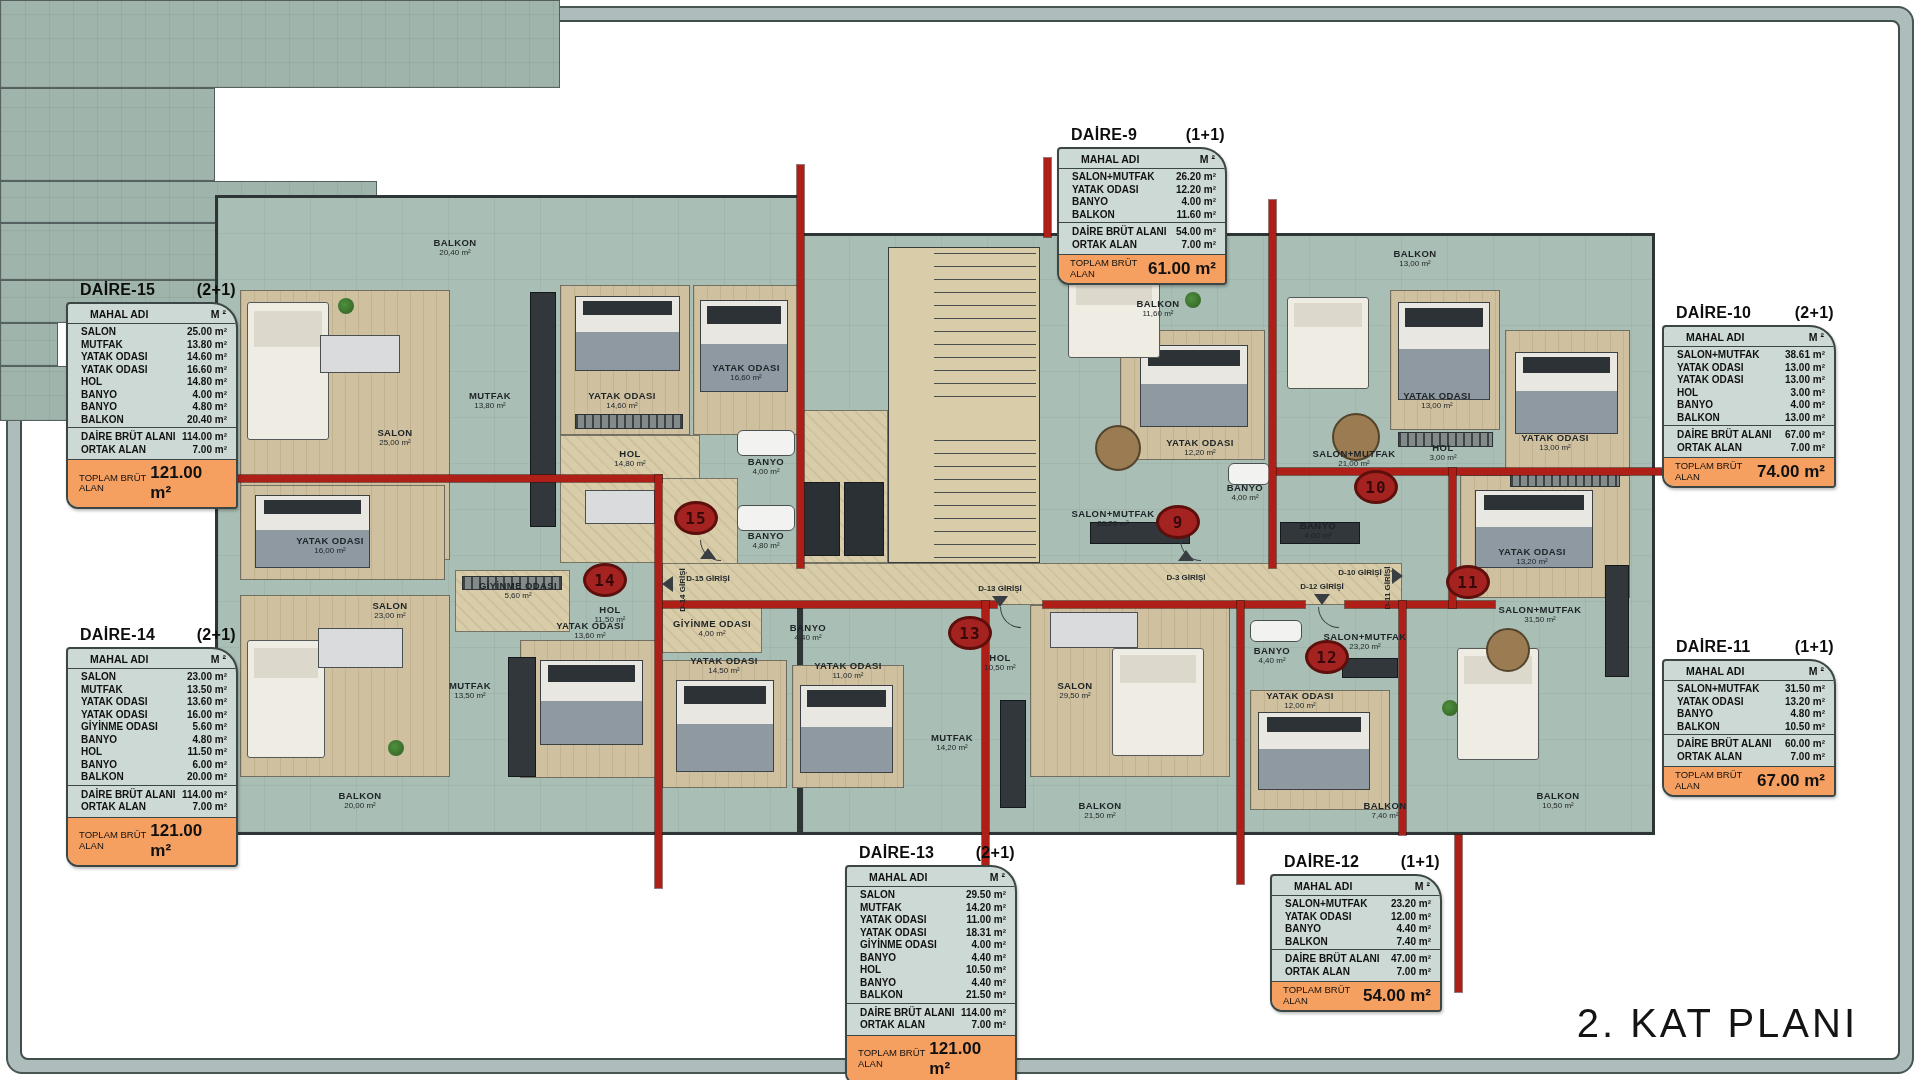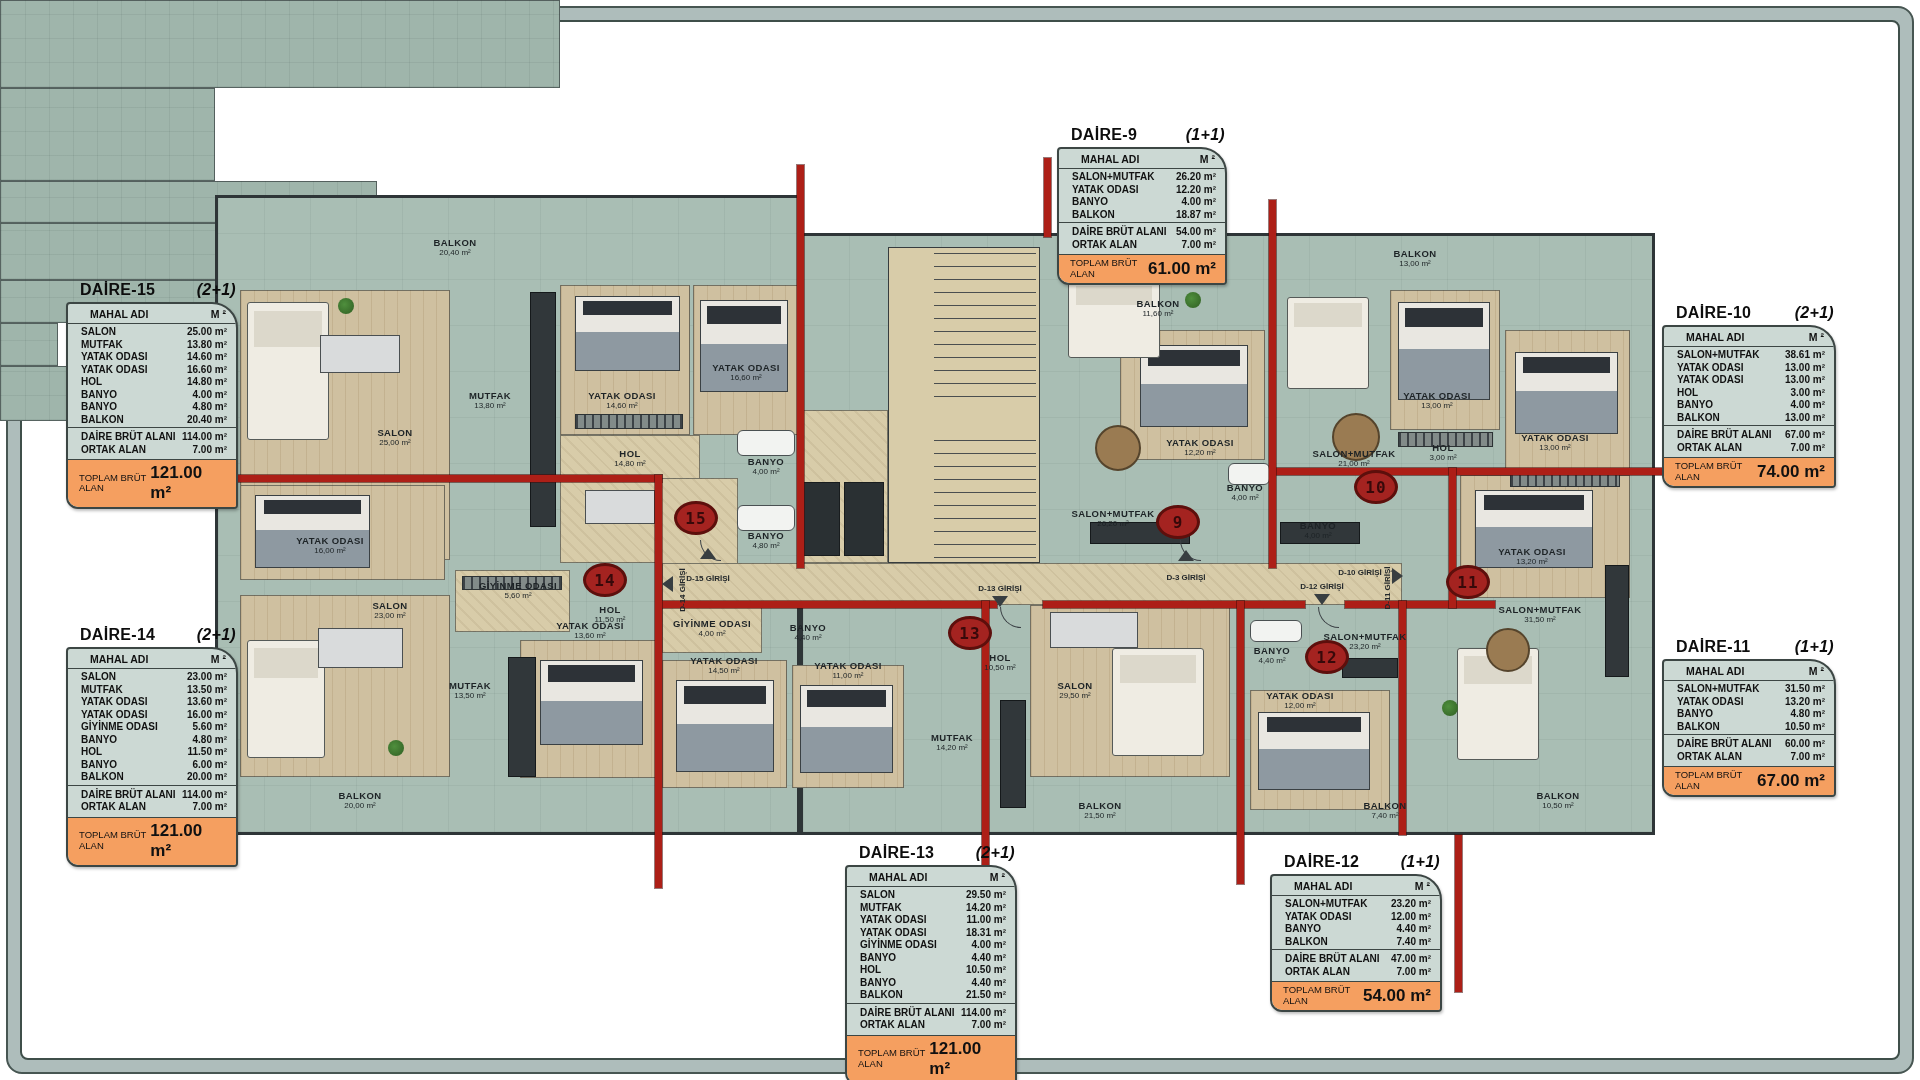--- a/index.html
+++ b/index.html
@@ -55,21 +55,21 @@
   .ent.vert{transform:translate(-50%,-50%) rotate(-90deg);}
   .tri{position:absolute;width:0;height:0;}
   .tri.up{border-left:8px solid transparent;border-right:8px solid transparent;border-bottom:11px solid #383e41;}
   .tri.down{border-left:8px solid transparent;border-right:8px solid transparent;border-top:11px solid #383e41;}
   .tri.left{border-top:8px solid transparent;border-bottom:8px solid transparent;border-right:11px solid #383e41;}
   .tri.right{border-top:8px solid transparent;border-bottom:8px solid transparent;border-left:11px solid #383e41;}
 
   
   .card{position:absolute;}
   .card-title{font-size:16px;font-weight:bold;color:#0d0d0d;padding:0 2px 3px 14px;letter-spacing:.3px;}
-  .card-title .ct-type{float:right;font-weight:bold;font-style:italic;}
+  .card-title .ct-type{float:right;font-weight:bold;}
   .card-box{background:#ccd9d4;border:2px solid #3c4644;border-radius:4px 26px 4px 12px;overflow:hidden;
       box-shadow:1px 2px 3px rgba(0,0,0,.25);}
   .thead{display:flex;justify-content:space-between;font-size:10.5px;font-weight:bold;
       padding:4px 10px 3px 22px;border-bottom:1.5px solid #3c4644;}
   .rows{padding:2px 0 1px 0;}
   .trow{display:flex;justify-content:space-between;font-size:10px;font-weight:bold;line-height:12.5px;
       padding:0 9px 0 13px;}
   .tsub{border-top:1.5px solid #3c4644;padding:3px 0;}
   .ttotal{display:flex;justify-content:space-between;align-items:center;background:#f59f60;
       border-top:1.5px solid #3c4644;padding:3px 9px 4px 11px;border-radius:0 0 0 10px;}
@@ -521,21 +521,21 @@
             <div class="trow">
               <span class="tl">YATAK ODASI</span>
               <span class="tv">12.20 m²</span>
             </div>
             <div class="trow">
               <span class="tl">BANYO</span>
               <span class="tv">4.00 m²</span>
             </div>
             <div class="trow">
               <span class="tl">BALKON</span>
-              <span class="tv">18.87 m²</span>
+              <span class="tv">11.60 m²</span>
             </div>
           </div>
         <div class="tsub">
           <div class="trow">
               <span class="tl">DAİRE BRÜT ALANI</span>
               <span class="tv">54.00 m²</span>
             </div>
           <div class="trow">
               <span class="tl">ORTAK ALAN</span>
               <span class="tv">7.00 m²</span>
@@ -737,14 +737,15 @@
               <span class="tv">7.00 m²</span>
             </div>
         </div>
         <div class="ttotal">
             <span class="tot-l">TOPLAM BRÜT ALAN</span>
             <span class="tot-v">54.00 m²</span>
           </div>
       </div>
     </div>
 
+    <div class="floor-title">2. KAT PLANI</div>
   </div>
 </div>
 
 </body></html>

